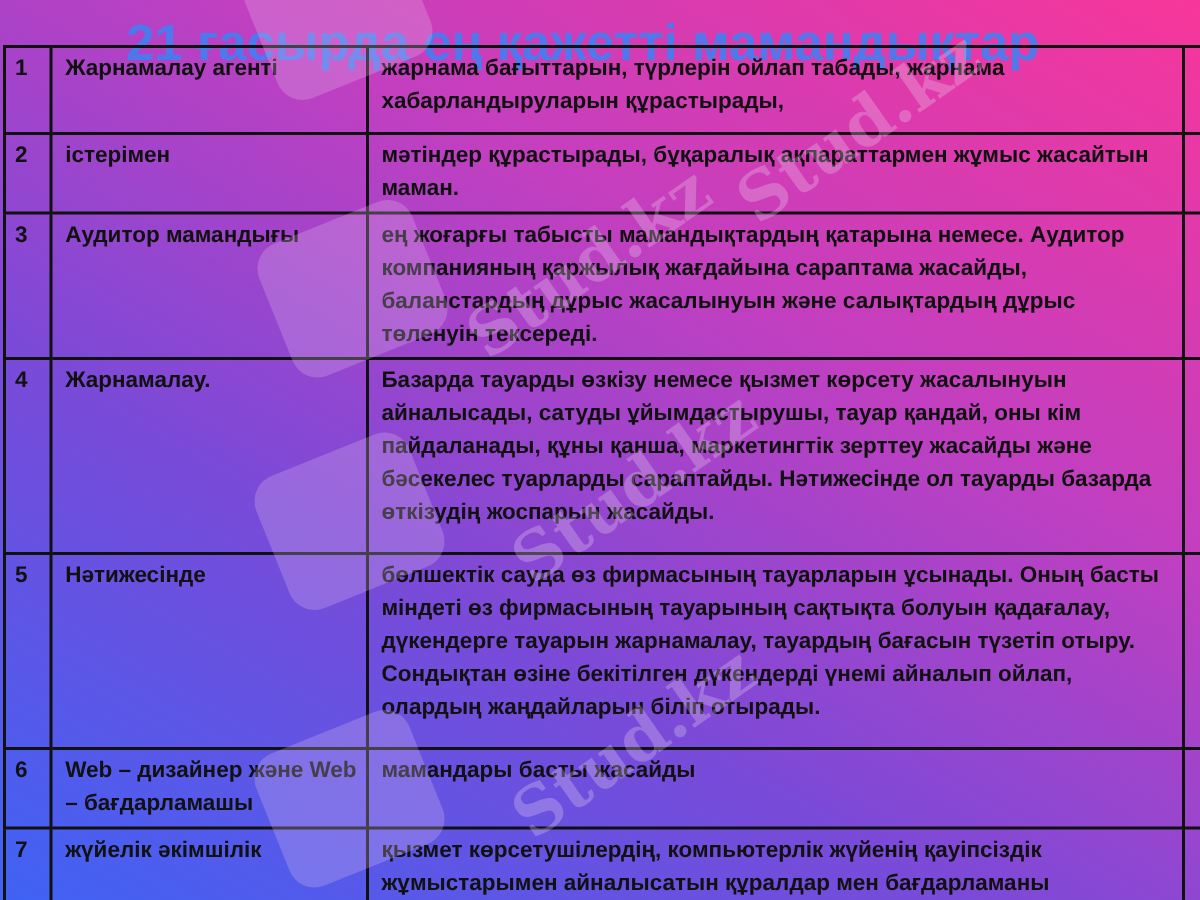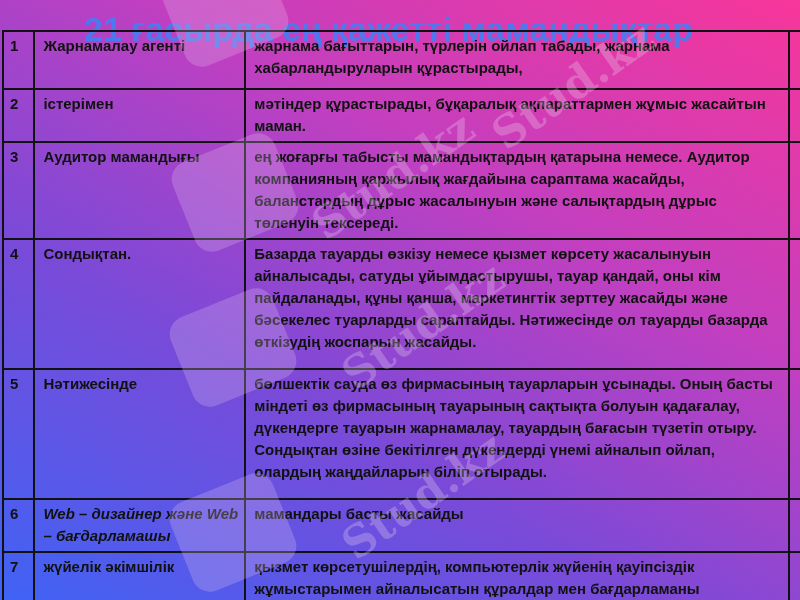--- a/index.html
+++ b/index.html
@@ -20,21 +20,21 @@
   }
   .table td {
     border: 2px solid #111; vertical-align: top;
     color: #111; font-weight: bold; font-size: 15px; line-height: 22px;
     padding: 3px 6px 4px 8px;
   }
   .table td.num { width: 17px; padding-left: 6px; font-size: 15px; }
   .table td.name { width: 192px; padding-left: 8px; }
   .table td.desc { width: 520px; }
   .table td.extra { width: 20px; padding: 0; }
-  .small { font-size: 12px; line-height: 15px; font-style: italic; }
+  .small { font-size: 12px; line-height: 15px; }
   .wm {
     position: absolute; z-index: 3; pointer-events: none;
     width: 110px; height: 95px; border-radius: 18px;
     background: rgba(230, 200, 240, 0.25); transform: rotate(-22deg);
   }
   .wm-text {
     position: absolute; z-index: 3; pointer-events: none;
     color: rgba(240, 220, 240, 0.28); font-family: "DejaVu Serif", serif;
     font-size: 44px; font-weight: bold; transform: rotate(-35deg); white-space: nowrap;
   }
@@ -59,21 +59,21 @@
       <td class="extra"></td>
     </tr>
     <tr style="height:90px">
       <td class="num">3</td>
       <td class="name">Аудитор мамандығы</td>
       <td class="desc">ең жоғарғы табысты мамандықтардың қатарына немесе. Аудитор компанияның қаржылық жағдайына сараптама жасайды, баланстардың дұрыс жасалынуын және салықтардың дұрыс төленуін тексереді.</td>
       <td class="extra"></td>
     </tr>
     <tr style="height:130px">
       <td class="num">4</td>
-      <td class="name">Сондықтан.</td>
+      <td class="name">Жарнамалау.</td>
       <td class="desc">Базарда тауарды өзкізу немесе қызмет көрсету жасалынуын айналысады, сатуды ұйымдастырушы, тауар қандай, оны кім пайдаланады, құны қанша, маркетингтік зерттеу жасайды және бәсекелес туарларды сараптайды. Нәтижесінде ол тауарды базарда өткізудің жоспарын жасайды.</td>
       <td class="extra"></td>
     </tr>
     <tr style="height:130px">
       <td class="num">5</td>
       <td class="name">Нәтижесінде</td>
       <td class="desc">бөлшектік сауда өз фирмасының тауарларын ұсынады. Оның басты міндеті өз фирмасының тауарының сақтықта болуын қадағалау, дүкендерге тауарын жарнамалау, тауардың бағасын түзетіп отыру. Сондықтан өзіне бекітілген дүкендерді үнемі айналып ойлап, олардың жаңдайларын біліп отырады.</td>
       <td class="extra"></td>
     </tr>
     <tr style="height:42px">

